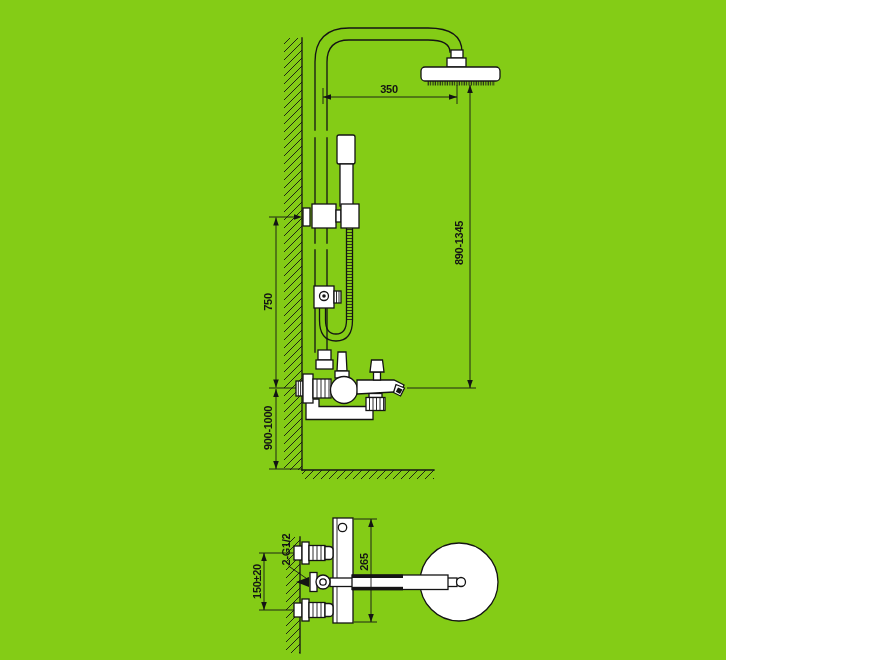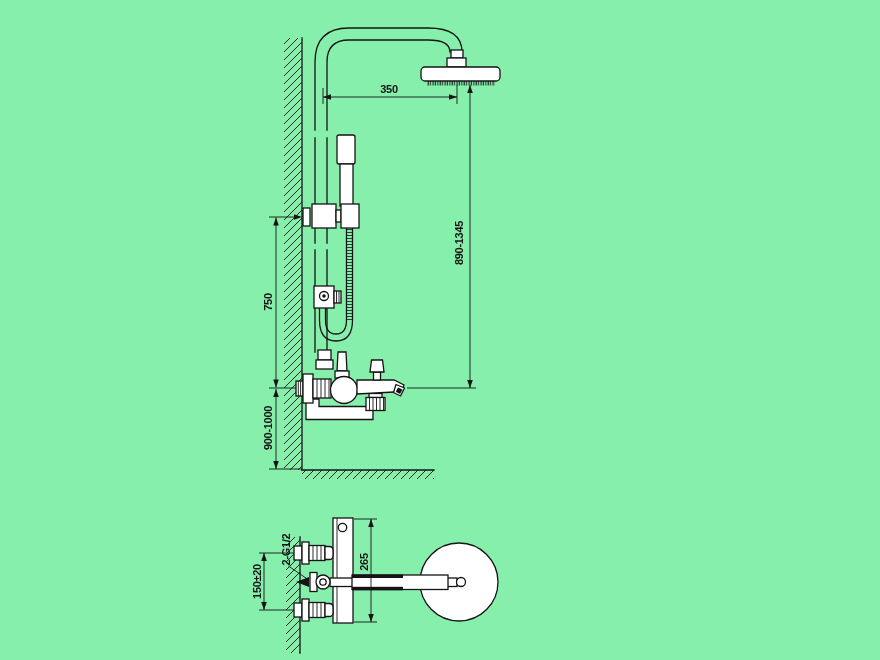--- a/index.html
+++ b/index.html
@@ -1,16 +1,16 @@
 <!DOCTYPE html>
 <html><head>
 <meta charset="utf-8">
 <style>
   html,body{margin:0;padding:0;background:#fff;}
-  .stage{position:relative;width:880px;height:660px;background:#86efac;overflow:hidden;
+  .stage{position:relative;width:726px;height:660px;background:#84cc16;overflow:hidden;
          font-family:"Liberation Sans",sans-serif;}
   svg{display:block;}
   .ln{stroke:#141414;stroke-width:1.3;fill:none;stroke-linecap:square;}
   .ln-thin{stroke:#141414;stroke-width:0.9;fill:none;stroke-linecap:butt;}
   .part{stroke:#141414;stroke-width:1.3;fill:#ffffff;}
   .dark{fill:#141414;stroke:none;}
   .dim-text{fill:#141414;font-family:"Liberation Sans",sans-serif;font-weight:bold;
             font-size:11px;letter-spacing:-0.3px;}
 </style>
 </head>

